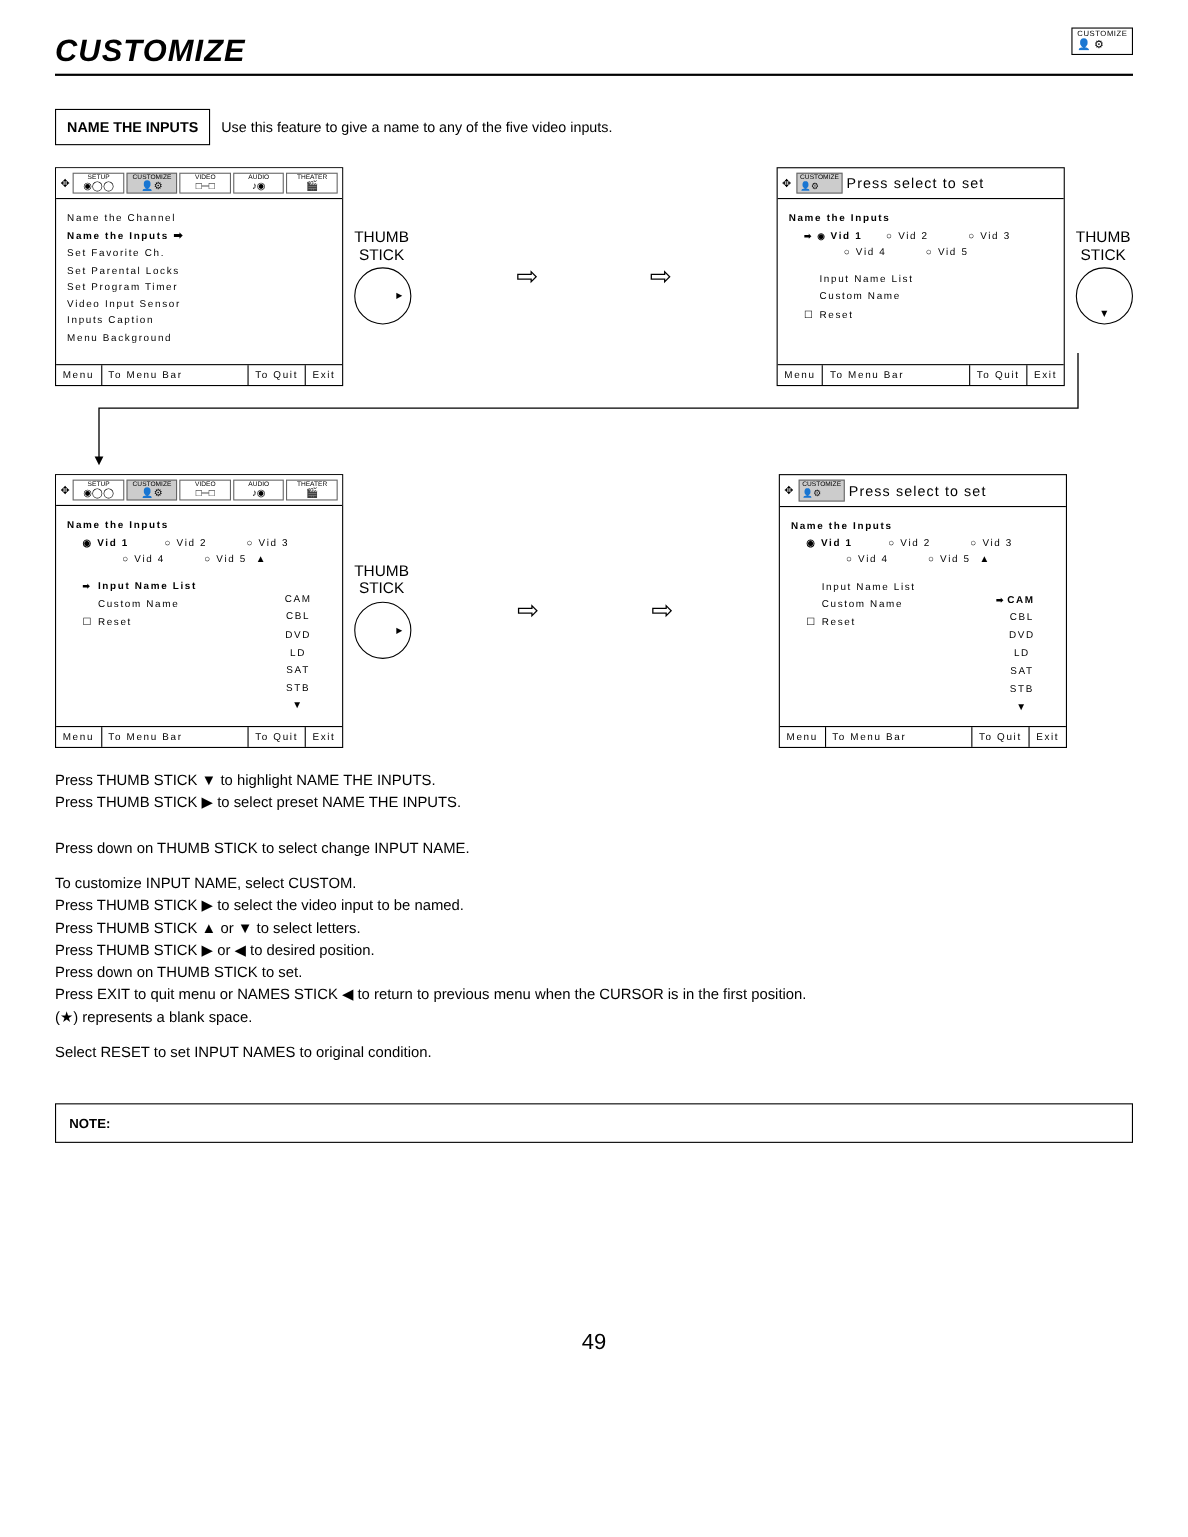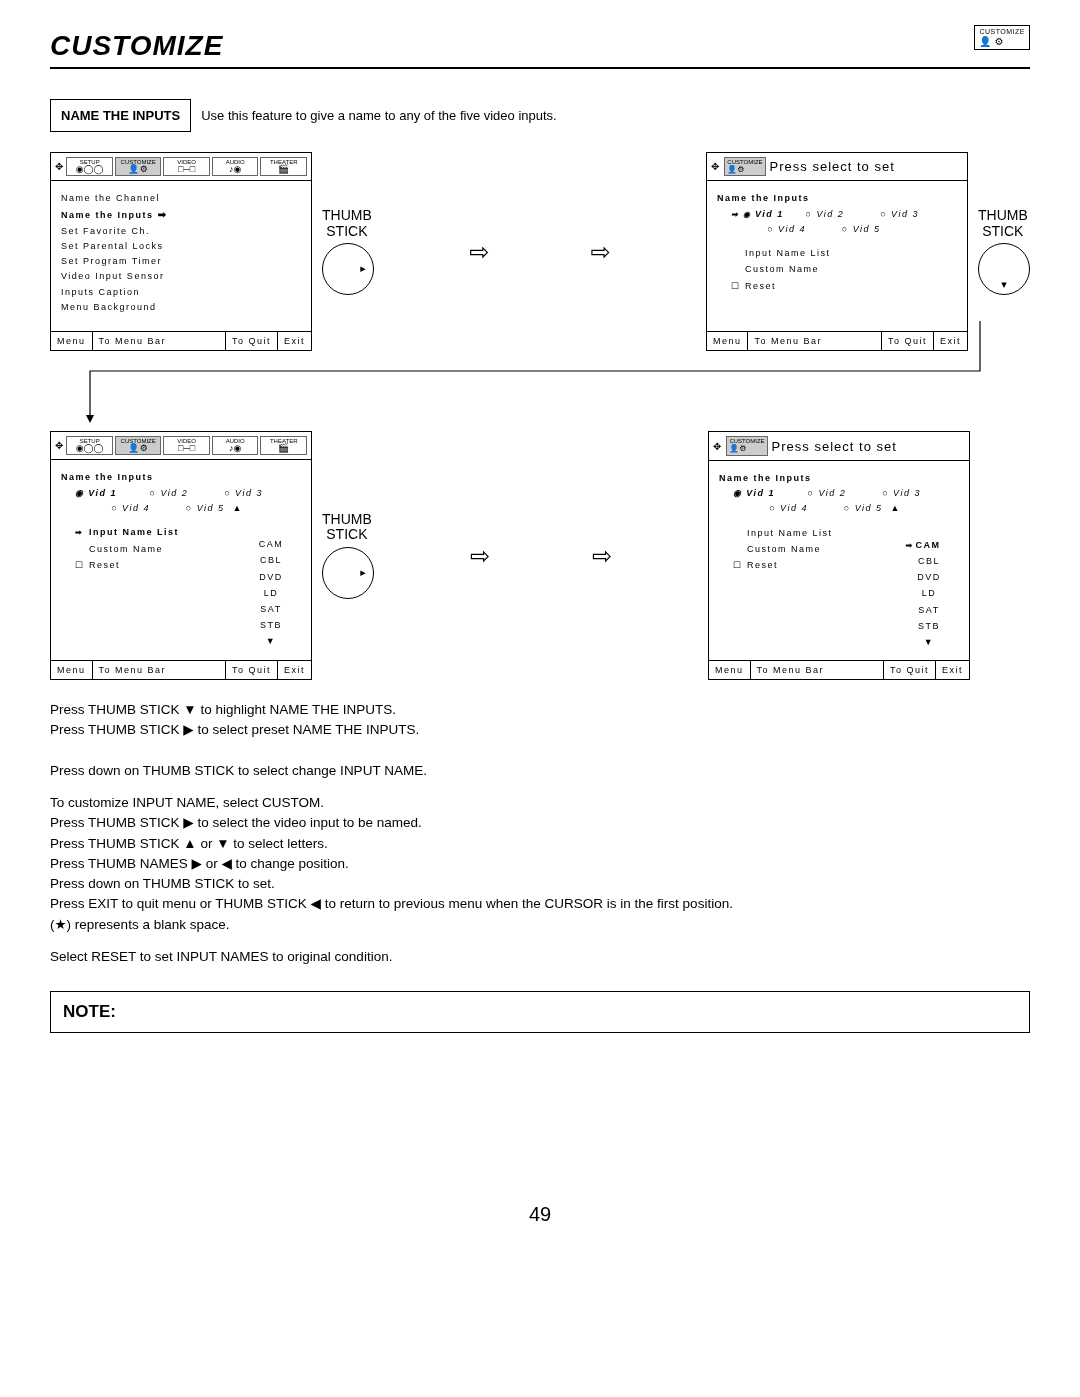--- a/index.html
+++ b/index.html
@@ -134,21 +134,21 @@
     background: #ccc;
     font-size: 6px;
     padding: 1px 2px;
     letter-spacing: 0;
     line-height: 1.1;
   }
   .cust-box .ticon { font-size: 8px; }
   .hint-text { font-size: 13px; letter-spacing: 1px; }
   .vid-list { padding-left: 14px; }
   .vid-row { display: flex; flex-wrap: wrap; gap: 0; }
-  .vid-item { width: 33%; font-size: 9px; letter-spacing: 1.5px; font-style: italic; }
+  .vid-item { width: 33%; font-size: 9px; letter-spacing: 1.5px; }
   .vid-item::before { content: "○ "; }
   .vid-item.sel::before { content: "◉ "; }
   .vid-item.cur::before { content: "➡ "; font-size: 8px;}
   .vid-item.cur.sel::before { content: "➡\00a0◉\00a0"; font-size: 8px;}
   .sub-options { margin-top: 8px; line-height: 1.8; padding-left: 14px;}
   .sub-options .opt {}
   .sub-options .opt::before { content: ""; display: inline-block; width: 14px; }
   .sub-options .opt.reset::before { content: "☐ "; width: 14px;}
   .sub-options .opt.sel::before { content: "➡"; font-size: 8px; }
   .sub-options .opt.sel { font-weight: bold; }
@@ -167,22 +167,22 @@
   }
   .name-list .sel { font-weight: bold; }
   .name-list .sel::before { content: "➡"; font-size: 8px; margin-left: -12px; margin-right:2px;}
   .connector-wrap { position: relative; height: 80px; }
   .connector-svg { position: absolute; top: -30px; left: 0; width: 100%; height: 120px; }
   .instructions { font-size: 13.5px; line-height: 1.5; margin-top: 20px; }
   .instructions p { margin: 12px 0; }
   .note-box {
     border: 1.5px solid #000;
     padding: 10px 12px;
-    margin-top: 24px;
-    font-size: 17px;
+    margin-top: 36px;
+    font-size: 12px;
     display: flex;
   }
   .note-box .note-label { font-weight: bold; margin-right: 20px; }
   .page-num { text-align: center; margin-top: 170px; font-size: 20px; }
 </style>
 </head>
 <body>
 
 <div class="top-icon">
   <div class="label">CUSTOMIZE</div>
@@ -394,23 +394,23 @@
   <p>
     <span>Press THUMB STICK ▼ to highlight NAME THE INPUTS.</span><br>
     <span>Press THUMB STICK ▶ to select preset NAME THE INPUTS.</span><br>
     <br>
     <span>Press down on THUMB STICK to select change INPUT NAME.</span>
   </p>
   <p>
     <span>To customize INPUT NAME, select CUSTOM.</span><br>
     <span>Press THUMB STICK ▶ to select the video input to be named.</span><br>
     <span>Press THUMB STICK ▲ or ▼ to select letters.</span><br>
-    <span>Press THUMB NAMES ▶ or ◀ to change position.</span><br>
+    <span>Press THUMB STICK ▶ or ◀ to desired position.</span><br>
     <span>Press down on THUMB STICK to set.</span><br>
-    <span>Press EXIT to quit menu or THUMB STICK ◀ to return to previous menu when the CURSOR is in the first position.</span><br>
+    <span>Press EXIT to quit menu or NAMES STICK ◀ to return to previous menu when the CURSOR is in the first position.</span><br>
     <span>(★) represents a blank space.</span>
   </p>
   <p><span>Select RESET to set INPUT NAMES to original condition.</span></p>
 </div>
 
 <div class="note-box">
   <div class="note-label">NOTE:</div>
 </div>
 
 <div class="page-num">49</div>

